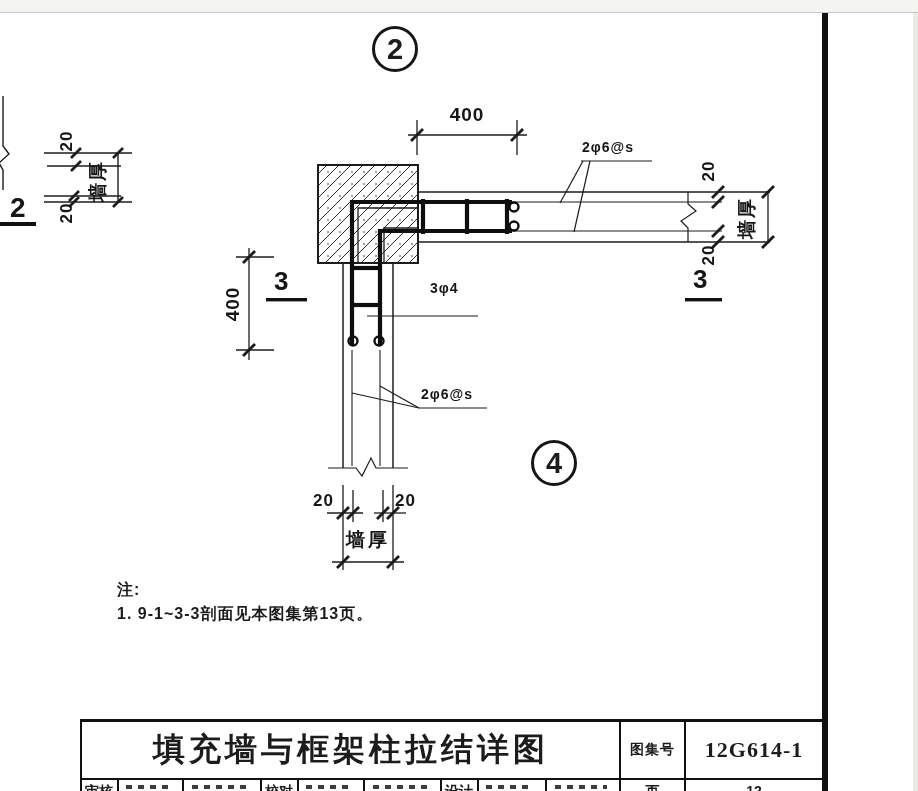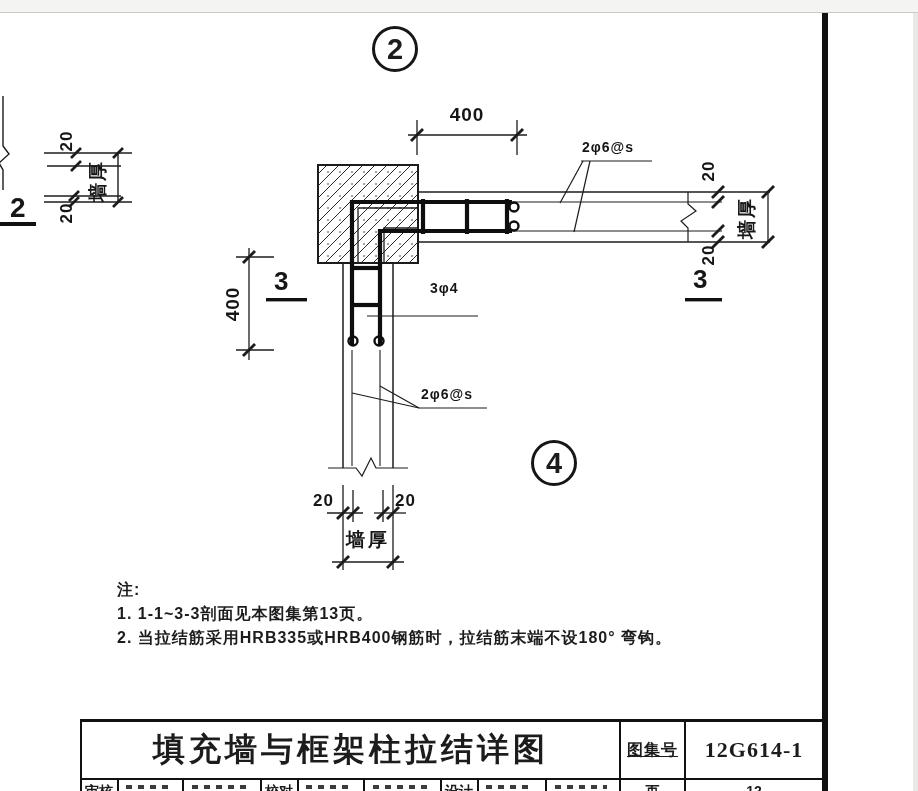--- a/index.html
+++ b/index.html
@@ -13,21 +13,21 @@
   .dim{font-size:17px;letter-spacing:1px;}
   .rot{display:flex;align-items:center;justify-content:center;transform:rotate(-90deg);}
   .rebar-lbl{font-size:14px;letter-spacing:1px;}
   .secnum{font-size:26px;}
   .bubble{position:absolute;width:40px;height:40px;border:3px solid #161616;border-radius:50%;
           display:flex;align-items:center;justify-content:center;font-size:29px;font-weight:700;background:#fff;}
   .notes{position:absolute;left:117px;top:578px;font-size:16px;font-weight:700;line-height:24px;letter-spacing:1px;}
   .tb-line{position:absolute;background:#111;}
   .tb-text{position:absolute;display:flex;align-items:center;justify-content:center;font-weight:700;}
   .tb-title{font-size:32px;letter-spacing:4px;}
-  .tb-atlas{font-size:16px;letter-spacing:1px;text-decoration:underline;}
+  .tb-atlas{font-size:14px;letter-spacing:1px;}
   .tb-num{font-size:22px;font-family:"Liberation Serif",serif;letter-spacing:1px;}
   .clip-row-cell{position:absolute;top:781px;height:10px;overflow:hidden;font-size:14px;font-weight:700;}
   .clip-row-cell span{display:block;padding-top:2px;text-align:center;}
   .smudge{position:absolute;left:12%;top:4px;width:72%;height:4px;
           background:repeating-linear-gradient(90deg,#3c3c3c 0 6px,transparent 6px 12px);}
 </style>
 </head>
 <body>
 
 <div class="screen">
@@ -186,22 +186,21 @@
   <div class="lbl dim" style="left:313px;top:491px;">20</div>
   <div class="lbl dim" style="left:395px;top:491px;">20</div>
   <div class="lbl" style="left:333px;top:527px;width:70px;text-align:center;font-size:19px;letter-spacing:3px;">墙厚</div>
 
   <div class="lbl rebar-lbl" style="left:582px;top:139px;">2φ6@s</div>
   <div class="lbl rebar-lbl" style="left:430px;top:280px;">3φ4</div>
   <div class="lbl rebar-lbl" style="left:421px;top:386px;">2φ6@s</div>
 
   <div class="notes">
     <div>注:</div>
-    <div>1. 1-1~3-3剖面见本图集第13页。</div>
-    <div>2. 当拉结筋采用HRB335或HRB400钢筋时，拉结筋末端不设180° 弯钩。</div>
+    <div>1. 9-1~3-3剖面见本图集第13页。</div>
   </div>
 
   <div class="tb-line" style="left:80px;top:719px;width:748px;height:3px;"></div>
   <div class="tb-line" style="left:80px;top:719px;width:2px;height:72px;"></div>
   <div class="tb-line" style="left:80px;top:778px;width:748px;height:2px;"></div>
   <div class="tb-line" style="left:619px;top:719px;width:2px;height:72px;"></div>
   <div class="tb-line" style="left:684px;top:719px;width:2px;height:72px;"></div>
 
   <div class="tb-text tb-title" style="left:83px;top:722px;width:536px;height:56px;">填充墙与框架柱拉结详图</div>
   <div class="tb-text tb-atlas" style="left:621px;top:722px;width:63px;height:56px;">图集号</div>

